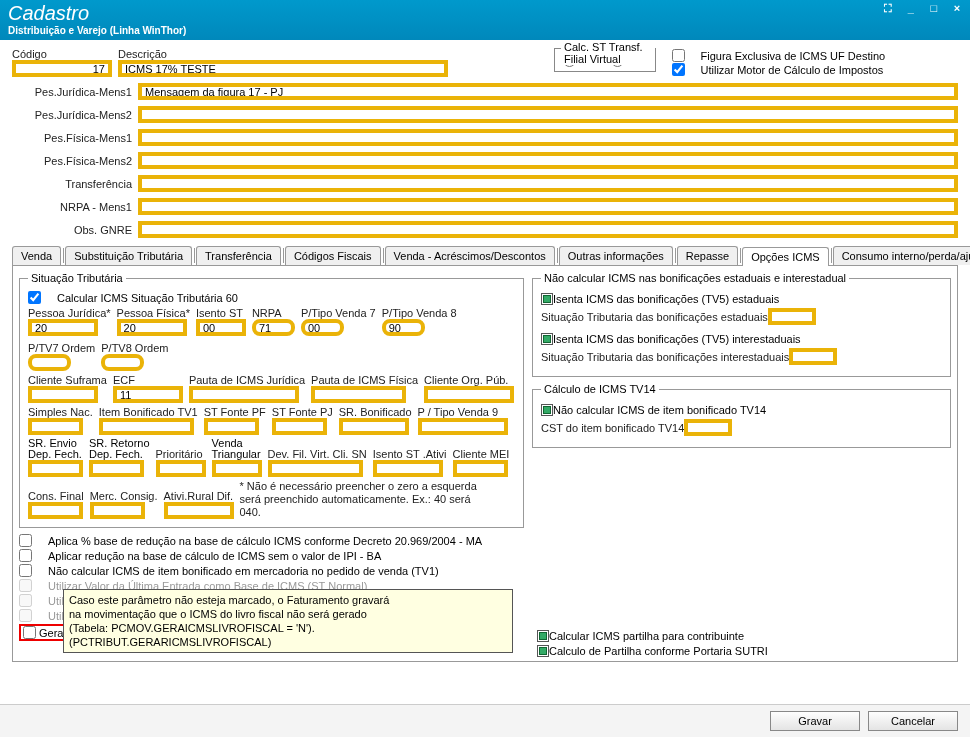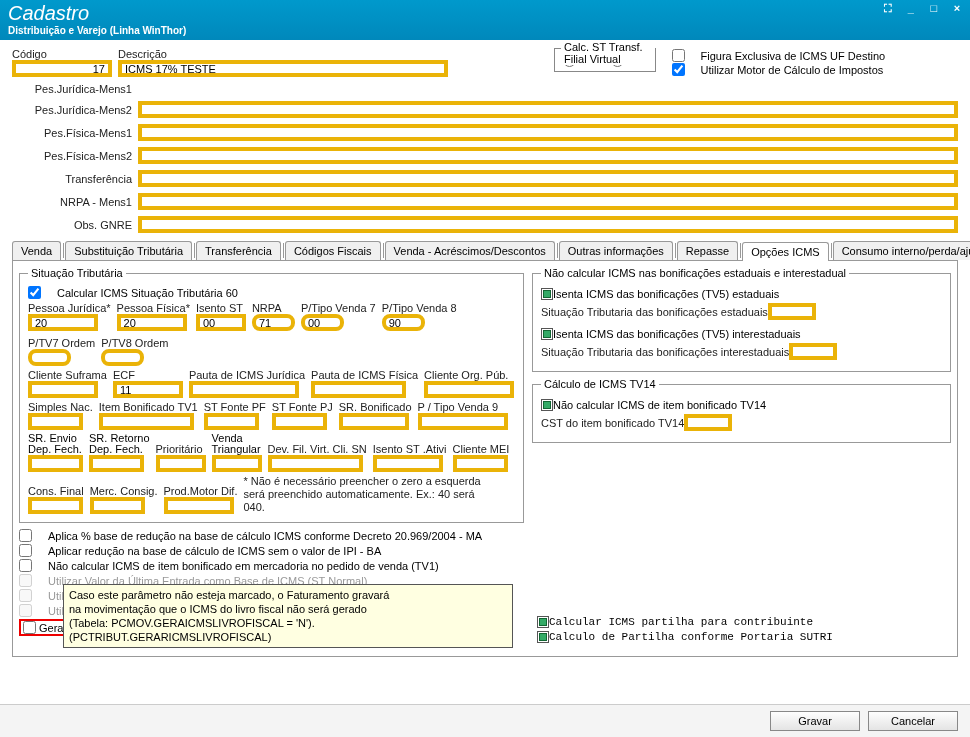--- a/index.html
+++ b/index.html
@@ -114,20 +114,21 @@
       <div class="chk-row">
           <input type="checkbox" checked="" style="">
           <span>Utilizar Motor de Cálculo de Impostos</span>
         </div>
     </div>
   </div>
 
   <div class="msg-section">
     <div class="msg-row">
         <span class="lbl">Pes.Jurídica-Mens1</span>
+        <input type="text" value="Mensagem da figura 17 - PJ" style="">
       </div>
     <div class="msg-row">
         <span class="lbl">Pes.Jurídica-Mens2</span>
         <input type="text" value="" style="">
       </div>
     <div class="msg-row">
         <span class="lbl">Pes.Física-Mens1</span>
         <input type="text" value="" style="">
       </div>
     <div class="msg-row">
@@ -298,21 +299,21 @@
           <div class="field-row">
             <div class="fld">
                 <span class="lbl">Cons. Final</span>
                 <input class="w60" type="text" style="">
               </div>
             <div class="fld">
                 <span class="lbl">Merc. Consig.</span>
                 <input class="w60" type="text" style="">
               </div>
             <div class="fld">
-                <span class="lbl">Prod.Motor Dif.</span>
+                <span class="lbl">Ativi.Rural Dif.</span>
                 <input class="w70" type="text" style="">
               </div>
             <div class="note">* Não é necessário preencher o zero a esquerda será preenchido automaticamente.  Ex.: 40 será 040.</div>
           </div>
         </fieldset>
 
         <div class="chk-list">
           <div class="chk-row">
               <input type="checkbox" style="">
               <span>Aplica % base de redução na base de cálculo ICMS conforme Decreto 20.969/2004 - MA</span>
@@ -370,21 +371,21 @@
           <legend>Cálculo de ICMS TV14</legend>
           <div class="right-field-row">
               <span class="tristate filled"></span>
               <span>Não calcular ICMS de item bonificado TV14</span>
             </div>
           <div class="right-field-row">
               <span class="lbl">CST do item bonificado TV14</span>
               <input type="text" style="">
             </div>
         </fieldset>
-        <div style="position:absolute; right:10px; bottom:10px; width:410px;font-family:Liberation Mono, monospace;">
+        <div style="position:absolute; right:10px; bottom:1px; width:410px;">
           <div class="right-field-row">
               <span class="tristate filled"></span>
               <span>Calcular ICMS partilha para contribuinte</span>
             </div>
           <div class="right-field-row">
               <span class="tristate filled"></span>
               <span>Calculo de Partilha conforme Portaria SUTRI</span>
             </div>
         </div>
       </div>

